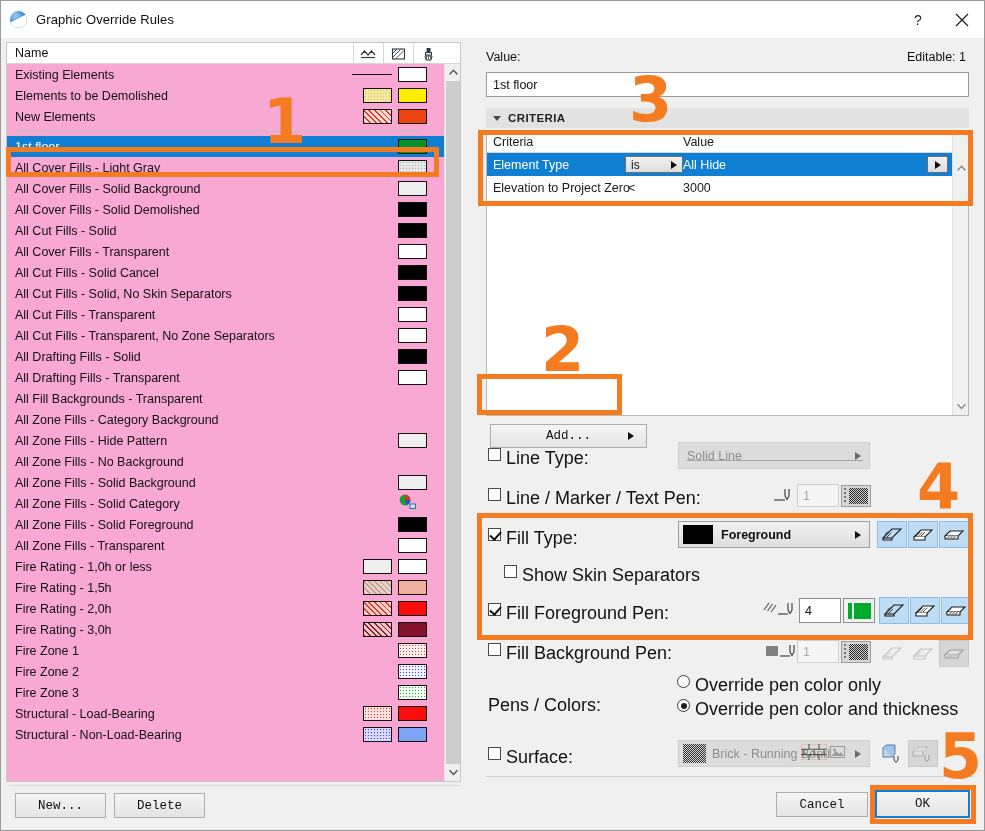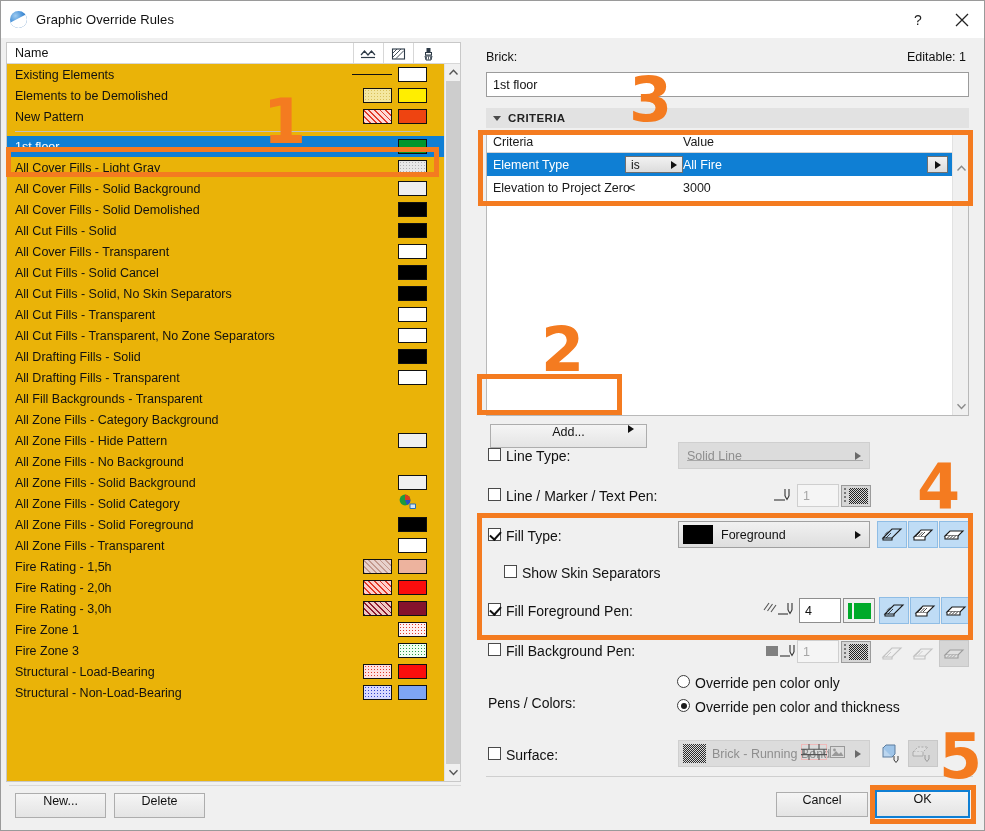--- a/index.html
+++ b/index.html
@@ -52,21 +52,21 @@
     border-bottom: 1px solid #d7d7d7; display: flex; align-items: center;
   }
   .lh-name { padding-left: 8px; font-size: 12.5px; color: #111; }
   .lh-cols { position: absolute; right: 17px; top: 0; height: 21px; display: flex; }
   .lh-col {
     width: 30px; height: 21px; display: flex; align-items: center; justify-content: center;
     border-left: 1px solid #d7d7d7;
   }
   .list-body {
     position: absolute; left: 0; top: 21px; right: 0; bottom: 0;
-    overflow: hidden; background: #eab308;
+    overflow: hidden; background: #f9a8d4;
   }
   .row {
     position: relative; height: 21px; display: flex; align-items: center;
     padding-left: 8px; font-size: 12.5px; color: #111; white-space: nowrap;
   }
   .row.sel { background: #0f7fd4; color: #ffffff; }
   .row .sw-area {
     position: absolute; right: 33px; top: 0; height: 21px;
     display: flex; align-items: center; gap: 6px;
   }
@@ -90,22 +90,22 @@
   .l-scroll .arrow-dn { bottom: 0; }
   .l-scroll .thumb {
     position: absolute; left: 1px; width: 14px; top: 17px; height: 683px;
     background: #cdcdcd;
   }
 
   
   .btn {
     background: linear-gradient(180deg,#f5f5f5,#e4e4e4);
     border: 1px solid #adadad; font-size: 12.5px; color: #111;
-    display: flex; justify-content: center;
-    font-family: Liberation Sans, sans-serif;
+    display: flex; align-items: center; justify-content: center;
+    font-family: Liberation Mono, monospace;
   }
   #new-btn { position: absolute; left: 14px; top: 792px; width: 91px; height: 25px; }
   #delete-btn { position: absolute; left: 113px; top: 792px; width: 91px; height: 25px; }
 
   
   .right-panel { position: absolute; left: 470px; top: 41px; width: 510px; height: 740px; }
   .rp-label { font-size: 12.5px; color: #111; }
   #name-label { position: absolute; left: 15px; top: 8px; }
   #editable-label { position: absolute; right: 15px; top: 8px; }
   #name-input {
@@ -175,21 +175,21 @@
     border-top: 4px solid transparent; border-bottom: 4px solid transparent; border-left: 6px solid #111;
   }
   .cb {
     position: absolute; width: 13px; height: 13px; background: #ffffff;
     border: 1px solid #4a4a4a;
   }
   .cb.checked:after {
     content: ""; position: absolute; left: 3px; top: 0px; width: 5px; height: 9px;
     border: solid #111; border-width: 0 2px 2px 0; transform: rotate(42deg);
   }
-  .os-lbl { position: absolute; font-size: 14px; color: #111; }
+  .os-lbl { position: absolute; font-size: 18px; color: #111; }
   .combo-dis {
     position: absolute; background: #dcdcdc; border: 1px solid #cfcfcf;
     display: flex; align-items: center; color: #8e8e8e; font-size: 12.5px;
   }
   .combo-en {
     position: absolute; background: linear-gradient(180deg,#f1f1f1,#dedede);
     border: 1px solid #a0a0a0; display: flex; align-items: center; font-size: 12.5px; color: #111;
   }
   .combo-arw {
     position: absolute; right: 8px; width: 0; height: 0;
@@ -314,21 +314,21 @@
           </div>
         </div>
         <div class="row">
           <span>Elements to be Demolished</span>
           <div class="sw-area">
             <div class="sw" style="background: radial-gradient(rgb(217, 192, 90) 38%, transparent 40%) 0% 0% / 3px 3px rgb(244, 231, 160);"></div>
             <div class="sw" style="background: rgb(255, 238, 0);"></div>
           </div>
         </div>
         <div class="row">
-          <span>New Pattern</span>
+          <span>New Elements</span>
           <div class="sw-area">
             <div class="sw" style="background: repeating-linear-gradient(45deg, rgb(224, 59, 42) 0px, rgb(224, 59, 42) 1.2px, transparent 1.2px, transparent 4px) rgb(255, 217, 212);"></div>
             <div class="sw" style="background: rgb(238, 68, 17);"></div>
           </div>
         </div>
         <div class="sep-row"></div>
         <div class="row sel">
           <span>1st floor</span>
           <div class="sw-area">
             <div class="sw" style="background: rgb(0, 150, 45);"></div>
@@ -441,20 +441,27 @@
             <div class="sw" style="background: rgb(0, 0, 0);"></div>
           </div>
         </div>
         <div class="row">
           <span>All Zone Fills - Transparent</span>
           <div class="sw-area">
             <div class="sw" style="background: rgb(255, 255, 255);"></div>
           </div>
         </div>
         <div class="row">
+          <span>Fire Rating - 1,0h or less</span>
+          <div class="sw-area">
+            <div class="sw" style="background: rgb(239, 239, 239);"></div>
+            <div class="sw" style="background: rgb(255, 255, 255);"></div>
+          </div>
+        </div>
+        <div class="row">
           <span>Fire Rating - 1,5h</span>
           <div class="sw-area">
             <div class="sw" style="background: repeating-linear-gradient(45deg, rgb(195, 154, 142) 0px, rgb(195, 154, 142) 1.2px, transparent 1.2px, transparent 4px) rgb(232, 210, 204);"></div>
             <div class="sw" style="background: rgb(237, 179, 158);"></div>
           </div>
         </div>
         <div class="row">
           <span>Fire Rating - 2,0h</span>
           <div class="sw-area">
             <div class="sw" style="background: repeating-linear-gradient(45deg, rgb(224, 59, 42) 0px, rgb(224, 59, 42) 1.2px, transparent 1.2px, transparent 4px) rgb(255, 208, 204);"></div>
@@ -465,20 +472,26 @@
           <span>Fire Rating - 3,0h</span>
           <div class="sw-area">
             <div class="sw" style="background: repeating-linear-gradient(45deg, rgb(143, 27, 48) 0px, rgb(143, 27, 48) 1.2px, transparent 1.2px, transparent 4px) rgb(240, 200, 196);"></div>
             <div class="sw" style="background: rgb(133, 18, 44);"></div>
           </div>
         </div>
         <div class="row">
           <span>Fire Zone 1</span>
           <div class="sw-area">
             <div class="sw" style="background: radial-gradient(rgb(224, 59, 42) 38%, transparent 40%) 0% 0% / 3px 3px rgb(255, 240, 240);"></div>
+          </div>
+        </div>
+        <div class="row">
+          <span>Fire Zone 2</span>
+          <div class="sw-area">
+            <div class="sw" style="background: radial-gradient(rgb(51, 68, 204) 38%, transparent 40%) 0% 0% / 3px 3px rgb(240, 240, 255);"></div>
           </div>
         </div>
         <div class="row">
           <span>Fire Zone 3</span>
           <div class="sw-area">
             <div class="sw" style="background: radial-gradient(rgb(42, 154, 74) 38%, transparent 40%) 0% 0% / 3px 3px rgb(240, 255, 240);"></div>
           </div>
         </div>
         <div class="row">
           <span>Structural - Load-Bearing</span>
@@ -510,42 +523,42 @@
       </div>
     </div>
   </div>
 
   <div class="div-line-l"></div>
   <div class="btn" id="new-btn">New...</div>
   <div class="btn" id="delete-btn">Delete</div>
 
   <div class="right-panel">
 
-    <div class="rp-label" id="name-label">Brick:</div>
+    <div class="rp-label" id="name-label">Value:</div>
     <div class="rp-label" id="editable-label">Editable: 1</div>
     <div id="name-input">1st floor</div>
 
     <div class="section-head" id="criteria-head">
       <span class="tri"></span>
       <span>CRITERIA</span>
     </div>
 
     <div class="criteria-box">
       <div class="c-head-row">
         <span class="c1">Criteria</span>
         <span class="c3">Value</span>
       </div>
 
       <div class="c-row sel">
         <span class="f1">Element Type</span>
         <div class="mini-combo">
           <span class="mc-txt">is</span>
           <i class="mc-arw"></i>
         </div>
-        <span class="f3">All Fire</span>
+        <span class="f3">All Hide</span>
         <div class="val-arrow-btn">
             <i></i>
           </div>
       </div>
 
       <div class="c-row">
         <span class="f1">Elevation to Project Zero</span>
         <span class="f2">&lt;</span>
         <span class="f3">3000</span>
       </div>
@@ -599,21 +612,21 @@
       </pattern>
         </defs>
       <rect x="7" y="2" width="19" height="16" fill="url(#ck1)"></rect>
     </svg>
   </div>
 
   <div class="cb checked" style="left:487px; top:527px;"></div>
   <div class="os-lbl" style="left:505px; top:527px;">Fill Type:</div>
   <div class="combo-en" style="left:677px; top:520px; width:192px; height:27px;">
     <span style="width:30px;height:19px;background:#000;margin-left:4px;display:inline-block;"></span>
-    <span style="margin-left:8px;">Foreground</span>
+    <span style="margin-left:8px;font-weight:bold;">Foreground</span>
     <i class="combo-arw dk"></i>
   </div>
   <div class="tool3" style="left:876px; top:520px;">
     <svg width="22" height="17" viewBox="0 0 22 17">
       <path d="M2 12 L11 3 L20 3 L11 12 Z" fill="none" stroke="#1a1a1a" stroke-width="1.1"></path>
       <path d="M2 12 L2 14 L11 14 L11 12" fill="none" stroke="#1a1a1a" stroke-width="1.1"></path>
       <path d="M3 11 L8 6 M5 12 L10 7 M4 8.5 L7 5.5" stroke="#1a1a1a" stroke-width=".8"></path>
     </svg>
   </div>
   <div class="tool3" style="left:907px; top:520px;">

